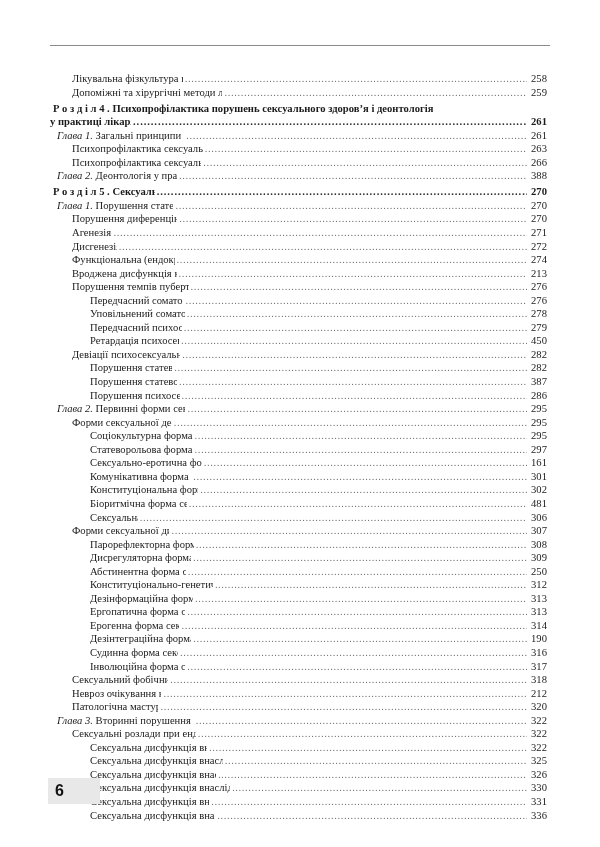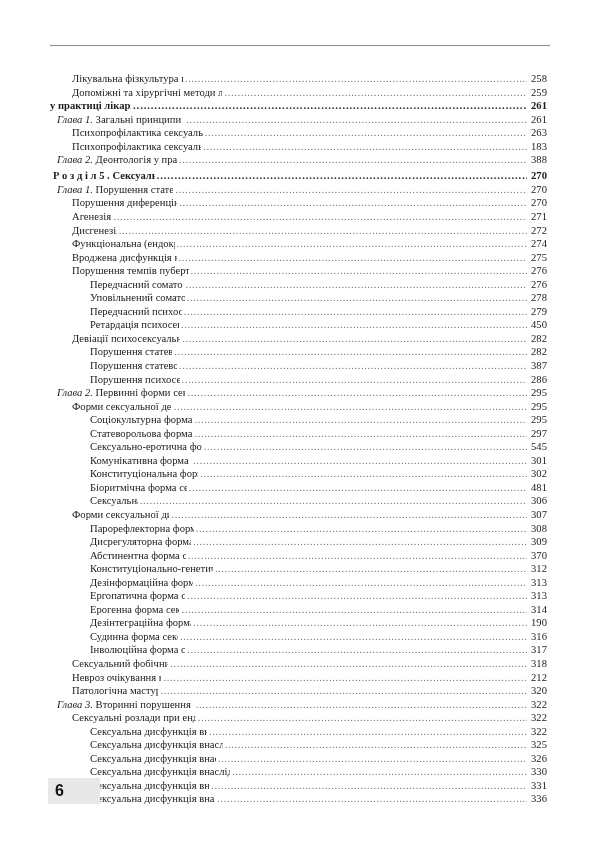--- a/index.html
+++ b/index.html
@@ -136,39 +136,42 @@
       <div class="toc-line lvl-1">
         <span class="lbl"><span>Лікувальна фізкультура при сексуальних розладах</span></span>
         <span class="leader"></span>
         <span class="pg">258</span>
       </div>
       <div class="toc-line lvl-1">
         <span class="lbl"><span>Допоміжні та хірургічні методи лікування сексуальних порушень у чоловіків</span></span>
         <span class="leader"></span>
         <span class="pg">259</span>
       </div>
+      <div class="toc-line s-part lvl-part gap-before">
+        <span class="lbl"><span>Р о з д і л  4 .</span>&nbsp;<span>Психопрофілактика порушень сексуального здоров’я і деонтологія</span></span>
+      </div>
       <div class="toc-line s-part lvl-part2">
         <span class="lbl">у практиці лікаря-сексопатолога</span>
         <span class="leader"></span>
         <span class="pg">261</span>
       </div>
       <div class="toc-line s-chap lvl-chap">
         <span class="lbl"><span class="chap-word">Глава 1.</span>&nbsp;<span>Загальні принципи і напрями психопрофілактики</span></span>
         <span class="leader"></span>
         <span class="pg">261</span>
       </div>
       <div class="toc-line lvl-1">
         <span class="lbl"><span>Психопрофілактика сексуальної дисфункції у чоловіків і жінок</span></span>
         <span class="leader"></span>
         <span class="pg">263</span>
       </div>
       <div class="toc-line lvl-1">
         <span class="lbl"><span>Психопрофілактика сексуальної дисгармонії подружньої пари</span></span>
         <span class="leader"></span>
-        <span class="pg">183</span>
+        <span class="pg">266</span>
       </div>
       <div class="toc-line s-chap lvl-chap">
         <span class="lbl"><span class="chap-word">Глава 2.</span>&nbsp;<span>Деонтологія у практиці лікаря-сексопатолога</span></span>
         <span class="leader"></span>
         <span class="pg">388</span>
       </div>
       <div class="toc-line s-part lvl-part gap-before">
         <span class="lbl"><span>Р о з д і л  5 .</span>&nbsp;<span>Сексуальні розлади у чоловіків</span></span>
         <span class="leader"></span>
         <span class="pg">270</span>
@@ -194,21 +197,21 @@
         <span class="pg">272</span>
       </div>
       <div class="toc-line lvl-1">
         <span class="lbl"><span>Функціональна (ендокринна) патологія гонад</span></span>
         <span class="leader"></span>
         <span class="pg">274</span>
       </div>
       <div class="toc-line lvl-1">
         <span class="lbl"><span>Вроджена дисфункція кори надниркових залоз</span></span>
         <span class="leader"></span>
-        <span class="pg">275</span>
+        <span class="pg">213</span>
       </div>
       <div class="toc-line lvl-1">
         <span class="lbl"><span>Порушення темпів пубертатного розвитку у чоловіків</span></span>
         <span class="leader"></span>
         <span class="pg">276</span>
       </div>
       <div class="toc-line lvl-2">
         <span class="lbl"><span>Передчасний соматосексуальний розвиток</span></span>
         <span class="leader"></span>
         <span class="pg">276</span>
@@ -264,21 +267,21 @@
         <span class="pg">295</span>
       </div>
       <div class="toc-line lvl-2">
         <span class="lbl"><span>Статеворольова форма сексуальної дезадаптації</span></span>
         <span class="leader"></span>
         <span class="pg">297</span>
       </div>
       <div class="toc-line lvl-2">
         <span class="lbl"><span>Сексуально-еротична форма сексуальної дезадаптації</span></span>
         <span class="leader"></span>
-        <span class="pg">545</span>
+        <span class="pg">161</span>
       </div>
       <div class="toc-line lvl-2">
         <span class="lbl"><span>Комунікативна форма сексуальної дезадаптації</span></span>
         <span class="leader"></span>
         <span class="pg">301</span>
       </div>
       <div class="toc-line lvl-2">
         <span class="lbl"><span>Конституціональна форма сексуальної дезадаптації</span></span>
         <span class="leader"></span>
         <span class="pg">302</span>
@@ -304,21 +307,21 @@
         <span class="pg">308</span>
       </div>
       <div class="toc-line lvl-2">
         <span class="lbl"><span>Дисрегуляторна форма сексуальної дисфункції</span></span>
         <span class="leader"></span>
         <span class="pg">309</span>
       </div>
       <div class="toc-line lvl-2">
         <span class="lbl"><span>Абстинентна форма сексуальної дисфункції</span></span>
         <span class="leader"></span>
-        <span class="pg">370</span>
+        <span class="pg">250</span>
       </div>
       <div class="toc-line lvl-2">
         <span class="lbl"><span>Конституціонально-генетична форма сексуальної дисфункції</span></span>
         <span class="leader"></span>
         <span class="pg">312</span>
       </div>
       <div class="toc-line lvl-2">
         <span class="lbl"><span>Дезінформаційна форма сексуальної дисфункції</span></span>
         <span class="leader"></span>
         <span class="pg">313</span>

